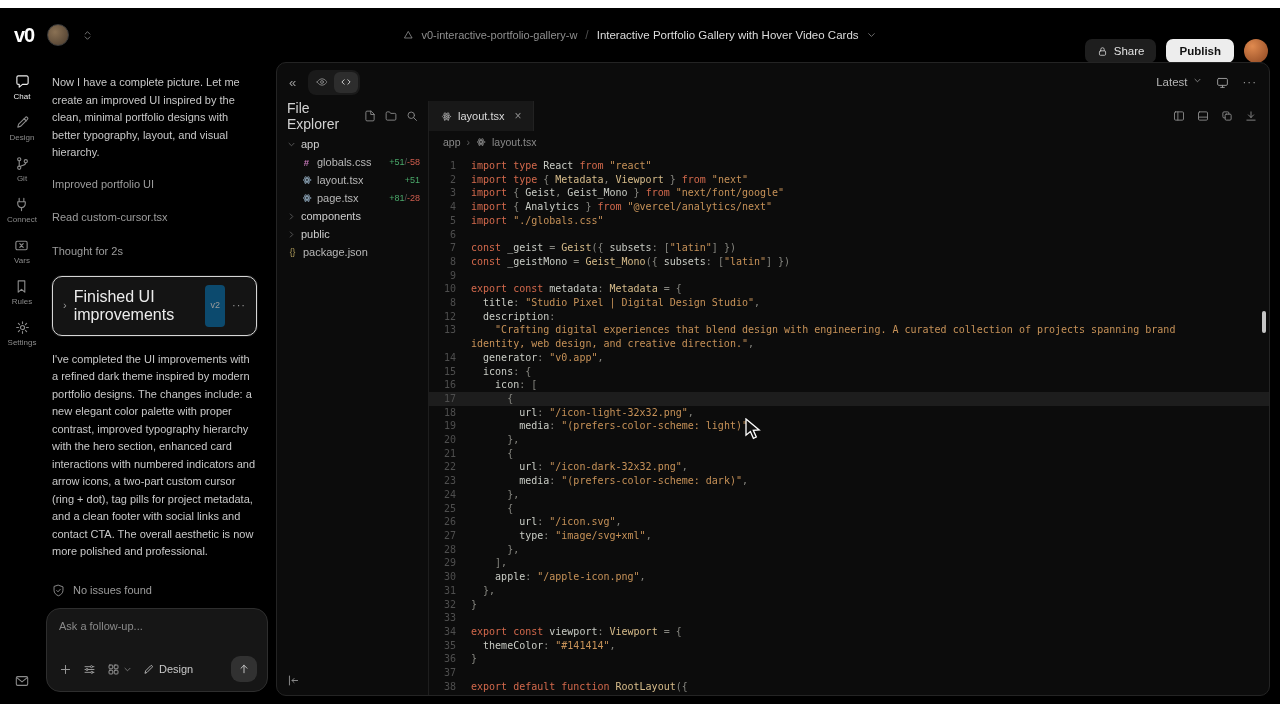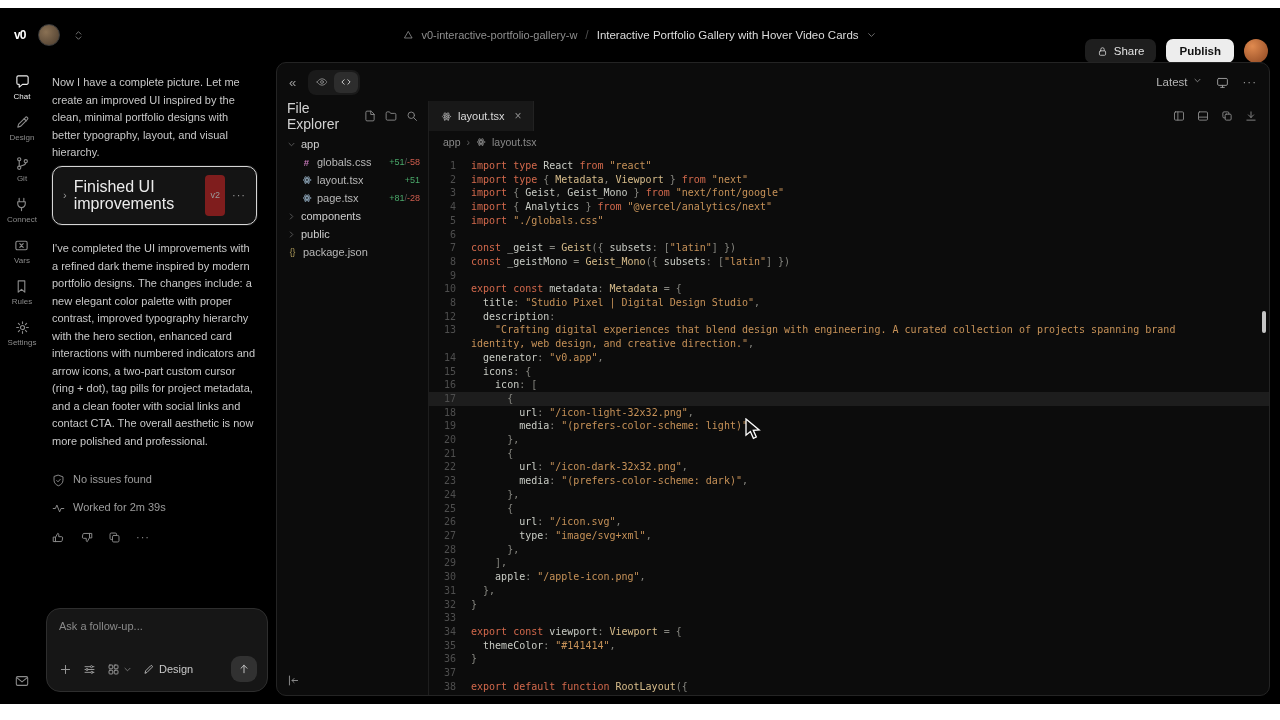--- a/index.html
+++ b/index.html
@@ -6,21 +6,21 @@
   html,body { width:1280px; height:720px; }
   body { background:#ffffff; font-family:"Liberation Sans", sans-serif; position:relative; overflow:hidden; }
   .app { position:absolute; top:8px; left:0; width:1280px; height:696px; background:#000; color:#d4d4d4; }
 
   svg { display:block; }
   [data-icon] svg { width:1em; height:1em; }
 
   
   .header { position:absolute; top:0; left:0; right:0; height:54px; }
   .header-left { position:absolute; left:14px; top:0; height:54px; display:flex; align-items:center; gap:13px; }
-  .logo { color:#fff; font-weight:bold; font-size:12px; letter-spacing:-1px; }
+  .logo { color:#fff; font-weight:bold; font-size:20px; letter-spacing:-1px; }
   .avatar-sm { width:22px; height:22px; border-radius:50%; background:radial-gradient(circle at 35% 35%, #8a7154, #4a3b2d); border:1px solid #3a3a3a; }
   .icon-btn { color:#8b8b8b; font-size:11px; cursor:pointer; }
   .header-center { position:absolute; left:50%; top:0; height:54px; transform:translateX(-50%); display:flex; align-items:center; gap:8px; white-space:nowrap; }
   .proj-icon { color:#9a9a9a; font-size:10px; }
   .project-name { color:#8f8f8f; font-size:11px; }
   .crumb-sep { color:#4d4d4d; font-size:12px; }
   .chat-title { color:#dcdcdc; font-size:11.5px; }
   .title-chev { color:#8f8f8f; font-size:10px; }
   .header-right { position:absolute; right:12px; top:16px; height:54px; display:flex; align-items:center; gap:10px; }
   .share-btn { display:flex; align-items:center; gap:6px; background:#1e1e1e; border:none; color:#e2e2e2; font-size:11.5px; padding:6px 12px; border-radius:7px; font-family:inherit; cursor:pointer; }
@@ -37,21 +37,21 @@
   .nav-mail { position:absolute; left:0; bottom:16px; width:44px; display:flex; justify-content:center; color:#8b8b8b; font-size:14px; }
 
   
   .chat { position:absolute; left:44px; top:54px; width:226px; bottom:0; padding:12px 13px 120px 8px; font-size:11px; line-height:17.5px; color:#c8c8c8; overflow:hidden; }
   .chat-text { margin-bottom:4px; }
   .chat-steps { margin-top:14px; }
   .chat-step { color:#9d9d9d; margin-bottom:16px; cursor:pointer; }
   .task-card { display:flex; align-items:center; gap:7px; border:1px solid #d6d6d6; border-radius:10px; background:#141414; padding:8px 10px; margin:4px 0 15px 0; box-shadow:0 0 0 1px rgba(255,255,255,.08); cursor:pointer; }
   .tc-chev { color:#9a9a9a; font-size:11px; }
   .tc-label { color:#ececec; font-size:16px; }
-  .tc-badge { background:#7f1d1d; color:#9a9a9a; font-size:9px; padding:12px 5px; border-radius:4px; }
+  .tc-badge { background:#0c4a6e; color:#9a9a9a; font-size:9px; padding:12px 5px; border-radius:4px; }
   .tc-more { margin-left:auto; color:#9a9a9a; letter-spacing:1px; cursor:pointer; }
   .chat-checks { margin-top:16px; }
   .chat-check { display:flex; align-items:center; gap:8px; color:#9d9d9d; height:28px; font-size:11px; }
   .chat-check .ck-ic { font-size:13px; color:#8b8b8b; display:flex; }
   .msg-actions { display:flex; align-items:center; gap:15px; margin-top:7px; color:#8b8b8b; font-size:13px; }
   .msg-actions > span { cursor:pointer; display:flex; }
   .ma-more { letter-spacing:1px; font-size:11px; }
 
   
   .composer { position:absolute; left:46px; bottom:12px; width:222px; background:#161616; border:1px solid #2e2e2e; border-radius:14px; padding:11px 10px 9px 12px; }
@@ -232,20 +232,25 @@
     </nav>
   <span class="nav-mail" data-icon="mail">
       <svg width="1em" height="1em" viewBox="0 0 16 16" fill="none" stroke="currentColor" stroke-width="1.2" stroke-linecap="round" stroke-linejoin="round">
         <rect x="1.5" y="3" width="13" height="10" rx="1.5"></rect>
         <path d="M2 4.2l6 4.8 6-4.8"></path>
       </svg>
     </span>
 
   <section class="chat">
     <p class="chat-text">Now I have a complete picture. Let me create an improved UI inspired by the clean, minimal portfolio designs with better typography, layout, and visual hierarchy.</p>
+    <div class="chat-steps">
+        <div class="chat-step">Improved portfolio UI</div>
+        <div class="chat-step">Read custom-cursor.tsx</div>
+        <div class="chat-step">Thought for 2s</div>
+      </div>
 
     <div class="task-card">
       <span class="tc-chev">›</span>
       <span class="tc-label">Finished UI improvements</span>
       <span class="tc-badge">v2</span>
       <span class="tc-more">···</span>
     </div>
 
     <p class="chat-text">I've completed the UI improvements with a refined dark theme inspired by modern portfolio designs. The changes include: a new elegant color palette with proper contrast, improved typography hierarchy with the hero section, enhanced card interactions with numbered indicators and arrow icons, a two-part custom cursor (ring + dot), tag pills for project metadata, and a clean footer with social links and contact CTA. The overall aesthetic is now more polished and professional.</p>
 

